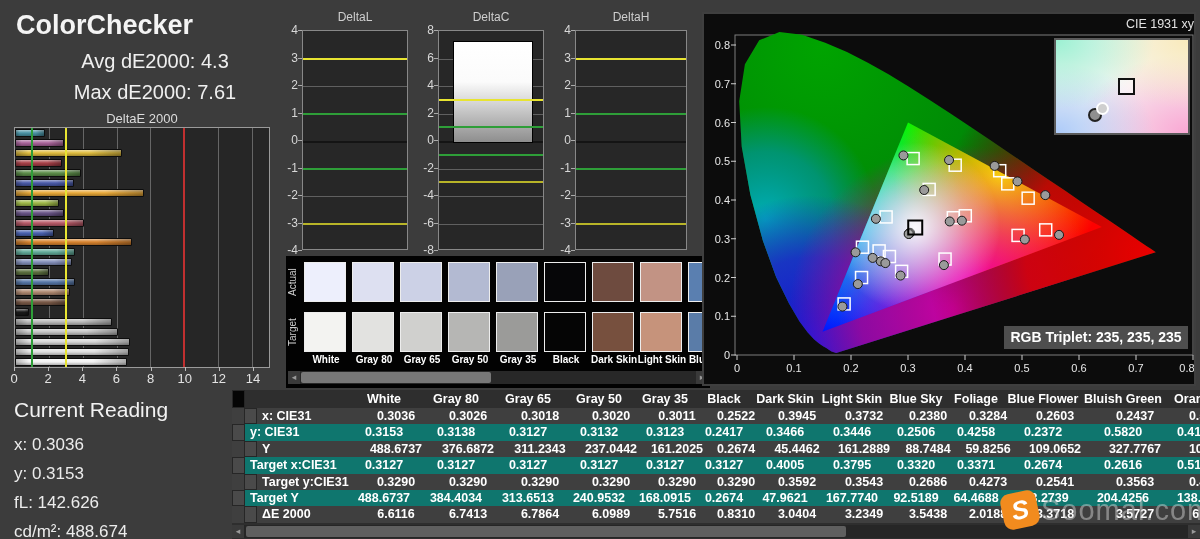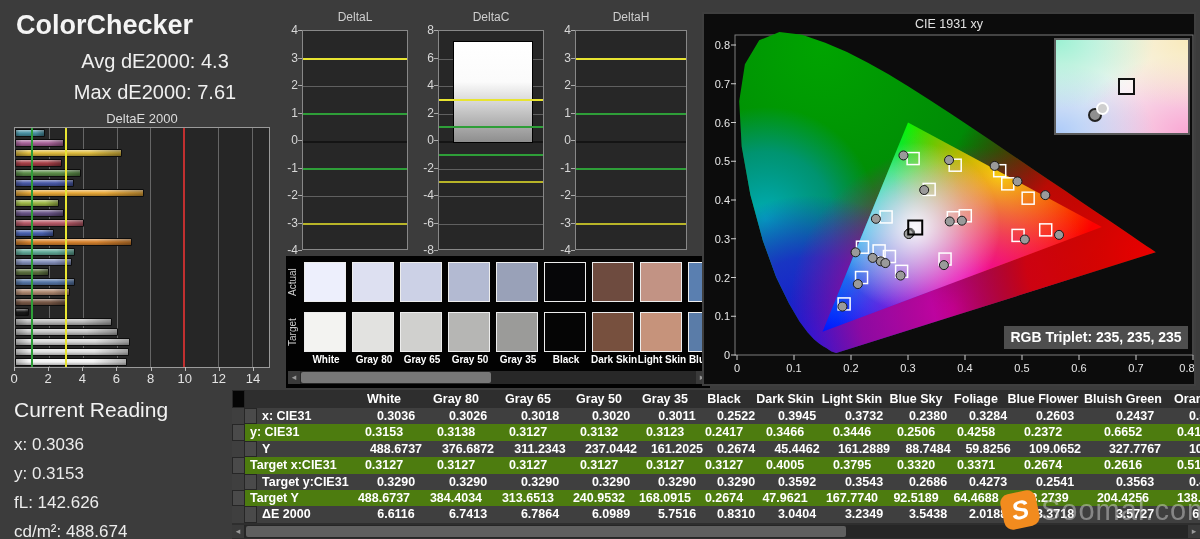--- a/index.html
+++ b/index.html
@@ -37,21 +37,21 @@
   .swatches{left:286px;top:256px;width:424px;height:132px;background:#020202;z-index:2;}
   .vlabel{position:absolute;left:1px;width:13px;font-size:10px;color:#cfcfcf;writing-mode:vertical-rl;transform:rotate(180deg);text-align:center;}
   .sw-col{position:absolute;width:48px;}
   .sw-box{position:absolute;left:2px;width:42px;height:40px;border:1px solid #ededed;box-sizing:border-box;}
   .sw-label{position:absolute;left:-2px;width:52px;text-align:center;font-size:10px;font-weight:bold;color:#fff;}
   .sw-scroll{position:absolute;left:2px;right:2px;top:115px;height:13px;background:#282828;}
   .scroll-arrow{position:absolute;top:0;width:12px;height:13px;background:#3a3a3a;color:#999;font-size:9px;line-height:13px;text-align:center;}
   .sw-thumb{position:absolute;left:13px;top:1px;width:190px;height:11px;background:#787878;border-radius:2px;}
   
   .cie{left:702px;top:12px;width:494px;height:374px;background:#0c0c0c;border:2px solid #3f3f3f;box-sizing:border-box;z-index:3;}
-  .cie-title{position:absolute;left:0;right:0;top:3px;text-align:center;font-size:12.5px;color:#e2e2e2;}
+  .cie-title{position:absolute;left:0;right:0;top:3px;text-align:right;font-size:12.5px;color:#e2e2e2;}
   .cie svg{position:absolute;left:0;top:0;}
   .rgb-box{position:absolute;right:6px;top:312px;width:184px;height:23px;background:rgba(160,160,160,0.45);
            color:#fff;font-size:14px;font-weight:bold;text-align:center;line-height:23px;}
   .inset{position:absolute;left:350px;top:24px;width:136px;height:97px;border:2px solid #5a5a5a;box-sizing:border-box;
     background:
       radial-gradient(120% 120% at 0% 0%,   rgba(140,240,205,0.85), rgba(140,240,205,0) 62%),
       radial-gradient(120% 120% at 100% 0%, rgba(250,232,178,0.85), rgba(250,232,178,0) 62%),
       radial-gradient(120% 120% at 0% 100%, rgba(160,195,250,0.85), rgba(160,195,250,0) 62%),
       radial-gradient(130% 130% at 100% 100%, rgba(250,158,208,0.9), rgba(250,158,208,0) 65%),
       #f6f6f3;}
@@ -60,21 +60,21 @@
   .inset-dot2{position:absolute;left:40px;top:62px;width:9px;height:9px;border-radius:50%;background:#cfcfcf;border:2px solid #fff;}
   
   .datatable{left:232px;top:390px;width:968px;height:149px;background:#2e2e2e;overflow:hidden;z-index:1;}
   .trow{display:flex;height:16.4px;align-items:stretch;}
   .trow.head{height:18px;}
   .tcell{font-size:12.5px;font-weight:bold;color:#fff;text-align:center;line-height:16.4px;overflow:hidden;white-space:nowrap;flex:none;}
   .trow.head .tcell{line-height:18px;background:transparent;}
   .gut{width:13px;background:#4a4a4a;border:1px solid #262626;box-sizing:border-box;flex:none;}
   .head .gut{background:#050505;}
   .lbl{width:103px;text-align:left;padding-left:5px;box-sizing:border-box;}
-  .row-light{background:#4d7c0f;}
+  .row-light{background:#0f766e;}
   .row-dark{background:#3f3f3f;padding-left:12px;}
   .tbl-scroll{position:absolute;left:0;right:0;top:135px;height:13px;background:#262626;}
   .tbl-thumb{position:absolute;left:14px;top:1px;width:600px;height:11px;background:#5f5f5f;border-radius:2px;}
   
   .watermark{left:1002px;top:492px;display:flex;align-items:center;gap:3px;z-index:6;}
   .wm-logo{width:36px;height:36px;background:#f28b1e;border-radius:9px;transform:rotate(-12deg);
            display:flex;align-items:center;justify-content:center;color:#fff;font-size:26px;font-weight:bold;font-style:italic;}
   .wm-text{font-size:29px;color:rgba(205,205,205,0.5);letter-spacing:1px;}
 </style>
 </head>
@@ -570,21 +570,21 @@
           <div class="tcell" style="width: 72px;">0.3138</div>
           <div class="tcell" style="width: 72px;">0.3127</div>
           <div class="tcell" style="width: 70px;">0.3132</div>
           <div class="tcell" style="width: 62px;">0.3123</div>
           <div class="tcell" style="width: 56px;">0.2417</div>
           <div class="tcell" style="width: 66px;">0.3466</div>
           <div class="tcell" style="width: 68px;">0.3446</div>
           <div class="tcell" style="width: 60px;">0.2506</div>
           <div class="tcell" style="width: 60px;">0.4258</div>
           <div class="tcell" style="width: 74px;">0.2372</div>
-          <div class="tcell" style="width: 86px;">0.6652</div>
+          <div class="tcell" style="width: 86px;">0.5820</div>
           <div class="tcell" style="width: 60px;">0.4126</div>
         </div>
         <div class="trow row-dark">
           <div class="gut"></div>
           <div class="tcell lbl">Y</div>
           <div class="tcell" style="width: 72px;">488.6737</div>
           <div class="tcell" style="width: 72px;">376.6872</div>
           <div class="tcell" style="width: 72px;">311.2343</div>
           <div class="tcell" style="width: 70px;">237.0442</div>
           <div class="tcell" style="width: 62px;">161.2025</div>

